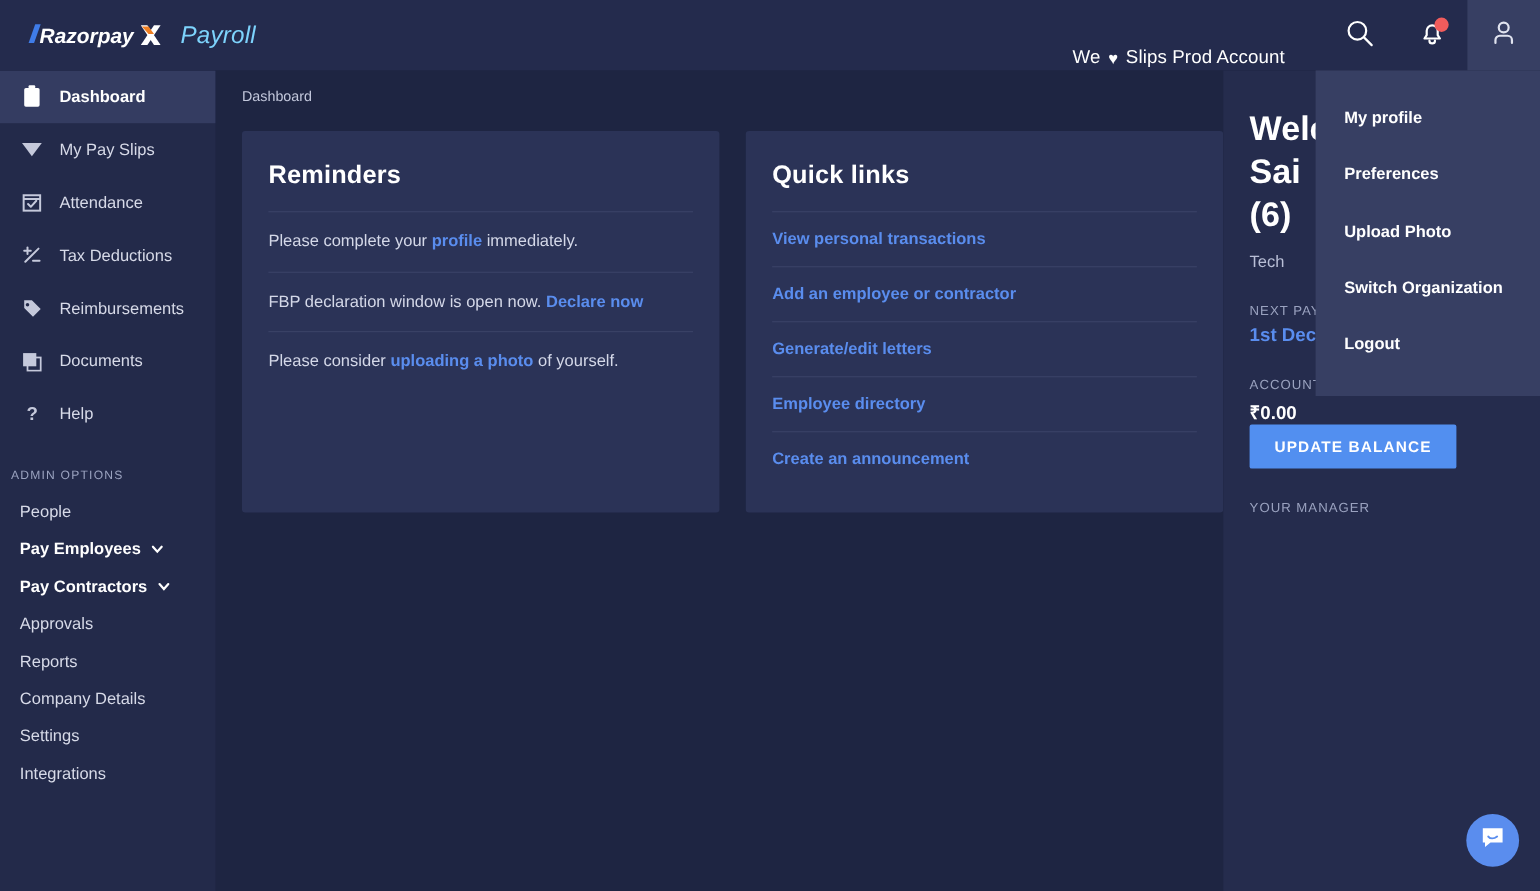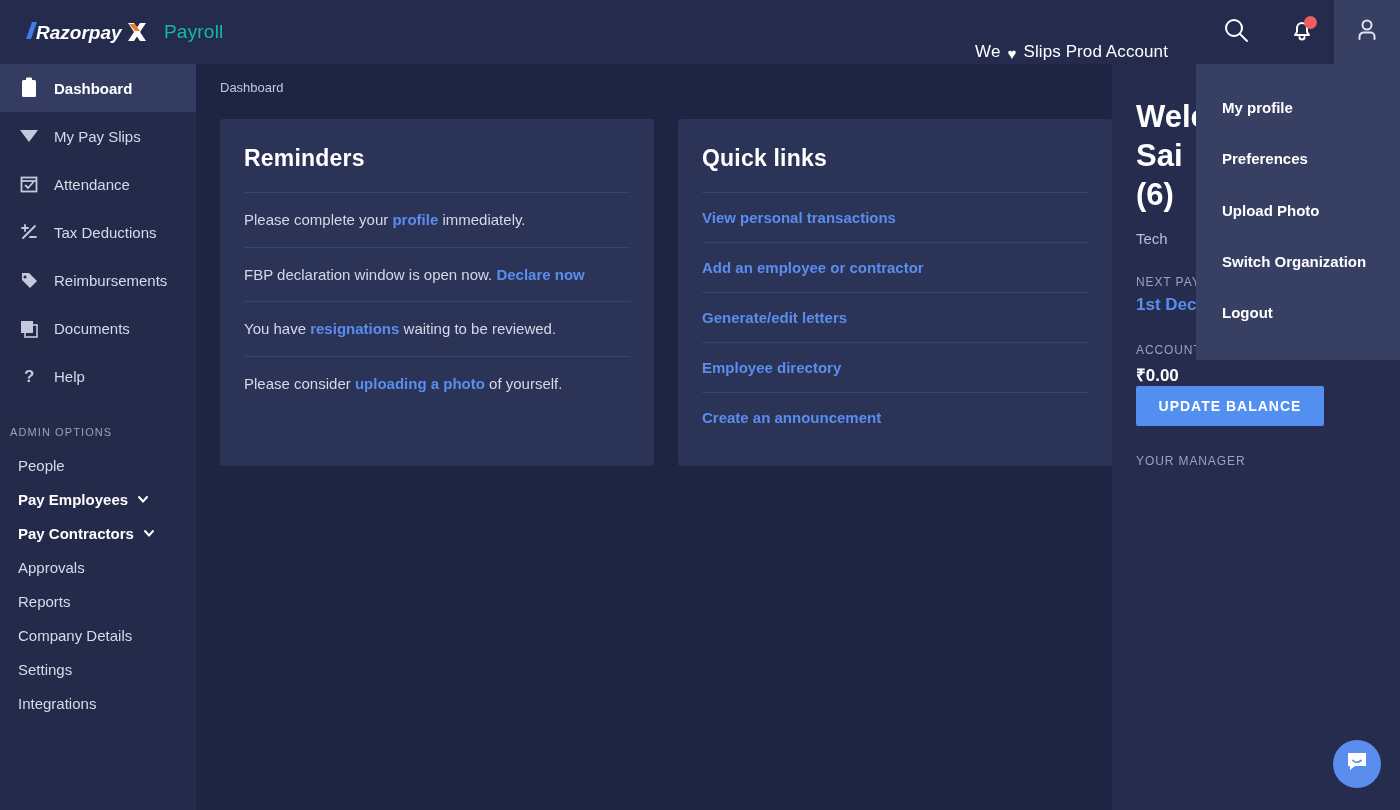--- a/index.html
+++ b/index.html
@@ -18,21 +18,21 @@
     background: #242b4d;
     display: flex; align-items: center;
     z-index: 40;
   }
   .brand {
     display: flex; align-items: center; gap: 10px;
     padding-left: 22px; width: 196px; height: 64px;
   }
   .logo-mark { display: flex; align-items: center; }
   .brand-payroll {
-    color: #14b8a6; font-size: 19px; font-weight: 400; letter-spacing: .2px;
+    color: #7dd3fc; font-size: 22px; font-weight: 400; letter-spacing: .2px; font-style: italic;
   }
   .header-spacer { flex: 1 1 auto; }
   .account-name {
     color: #ffffff; font-size: 17px; font-weight: 400; letter-spacing: .1px;
     display: flex; align-items: flex-end; gap: 7px; white-space: nowrap; margin-top: 40px;
   }
   .account-name .heart { color: #ffffff; font-size: 15px; }
   .hdr-btn {
     width: 64px; height: 64px; display: flex; align-items: center; justify-content: center;
     position: relative; cursor: pointer;
@@ -333,23 +333,20 @@
         <div class="card-title">Reminders</div>
 
         <div class="reminder-row">
           <span>Please complete your </span><span class="lnk">profile</span><span> immediately.</span>
         </div>
 
         <div class="reminder-row">
           <span>FBP declaration window is open now. </span><span class="lnk">Declare now</span><span></span>
         </div>
 
-        <div class="reminder-row">
-          <span>You have </span><span class="lnk">resignations</span><span> waiting to be reviewed.</span>
-        </div>
 
         <div class="reminder-row">
           <span>Please consider </span><span class="lnk">uploading a photo</span><span> of yourself.</span>
         </div>
       </div>
 
       <div class="card">
         <div class="card-title">Quick links</div>
 
         <div class="qlink-row">

